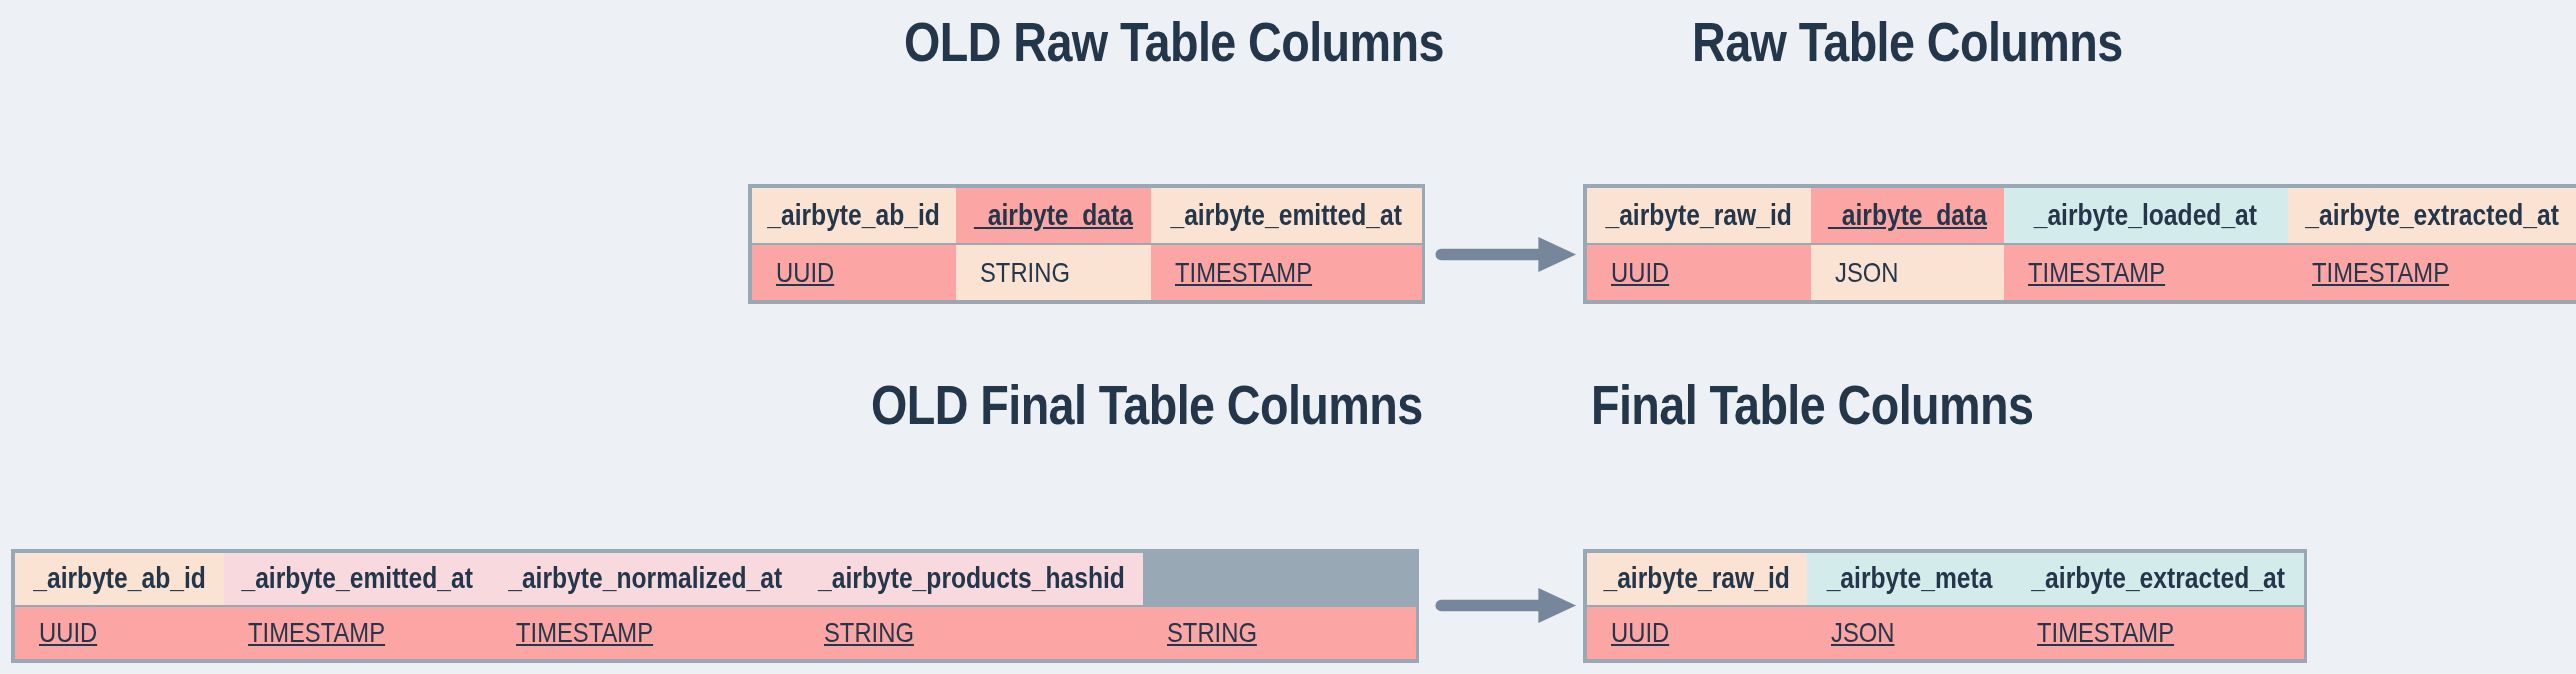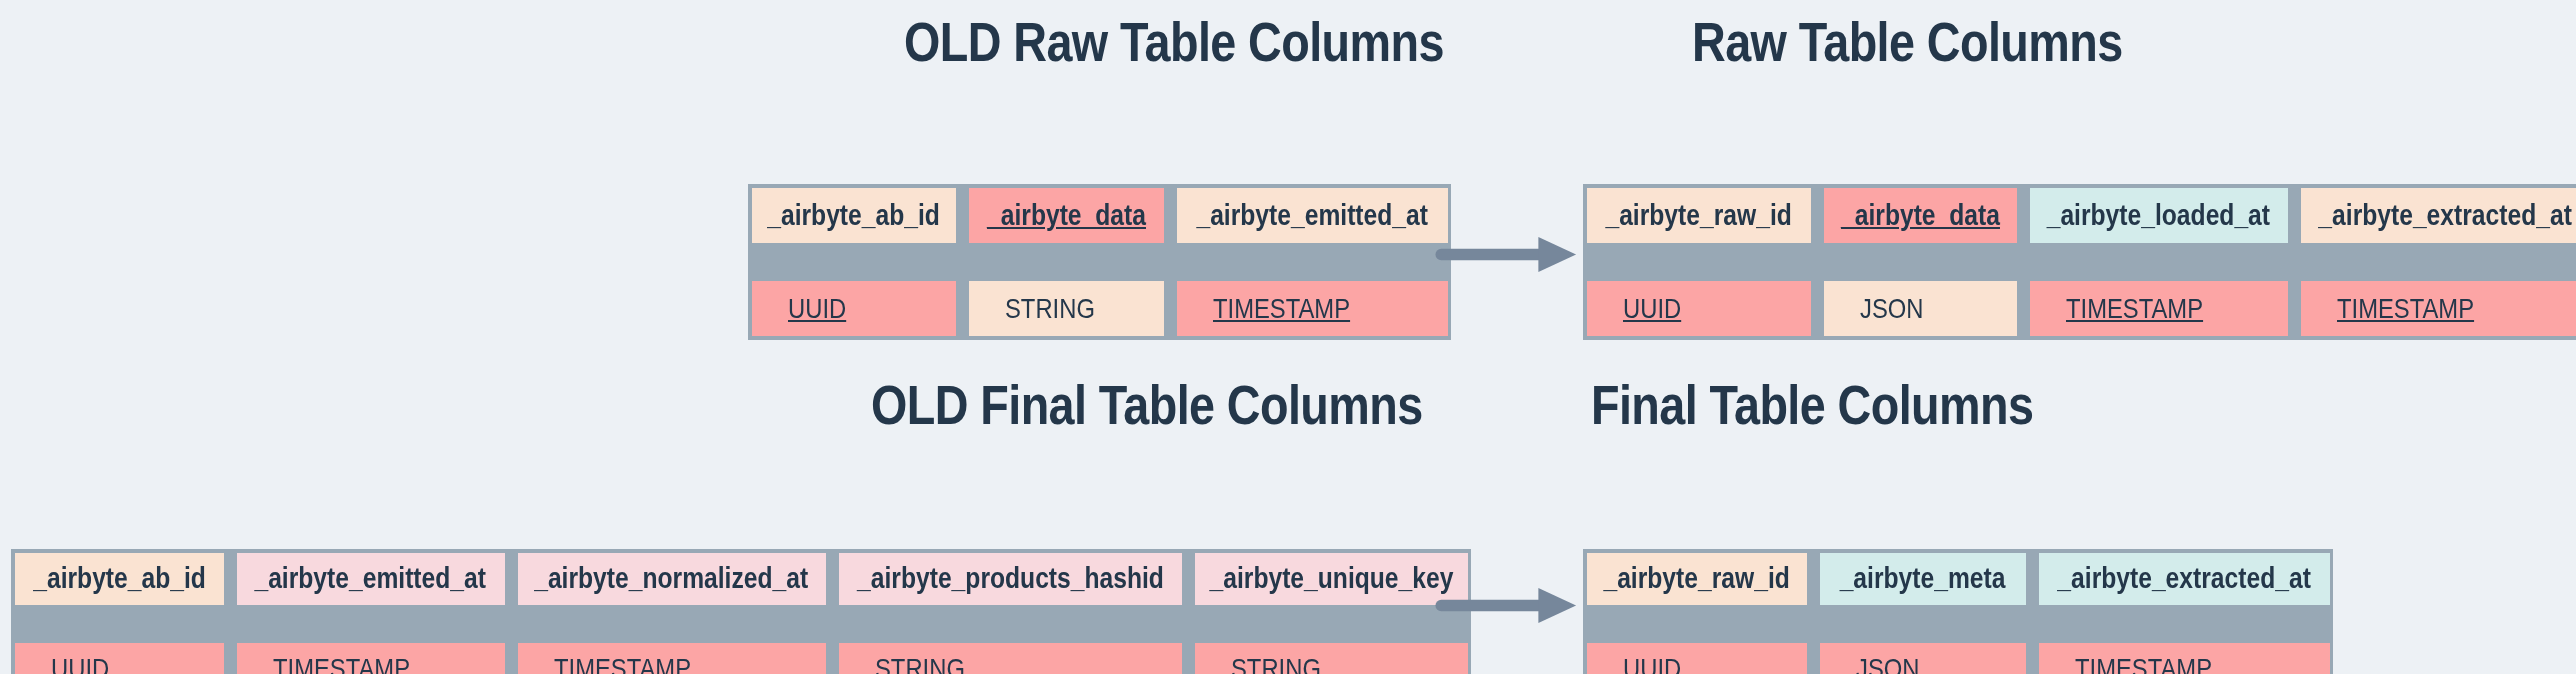--- a/index.html
+++ b/index.html
@@ -18,27 +18,27 @@
   #h0{left:904px;top:14.5px}
   #h1{left:1692px;top:14.5px}
   #h2{left:871px;top:378px}
   #h3{left:1591px;top:378px}
 
   
   .tbl{
     position:absolute;background:var(--border,#98a8b5);
     padding:3.6px;display:flex;flex-direction:column;row-gap:2.9px;
   }
-  .row{display:flex;column-gap:13px;}
+  .row{display:flex;column-gap:0;}
   .cell{
     display:flex;align-items:center;background:#fff;
     white-space:nowrap;overflow:visible;
   }
   .name-cell{justify-content:center;font-weight:700;font-size:29px;}
-  .type-cell{justify-content:flex-start;padding-left:36px;font-size:28px;box-sizing:border-box;margin-top:36px;}
+  .type-cell{justify-content:flex-start;padding-left:24px;font-size:28px;box-sizing:border-box;}
   .cell .txt{display:inline-block;transform:scaleX(.85);}
   .name-cell .txt{transform-origin:50% 50%;}
   .type-cell .txt{transform-origin:0 50%;}
 
   .bg-peach{background:var(--peach,#fae3d2);}
   .bg-pink{background:var(--pink,#f8d9de);}
   .bg-teal{background:var(--teal,#d3eceb);}
   .bg-white{background:#fca5a5;text-decoration:underline;}
 
   
@@ -48,21 +48,21 @@
   #t3{left:1583px;top:549px}
   
   #t0 .cell,#t1 .cell{height:55px}
   #t2 .cell,#t3 .cell{height:52px}
   
   #t0 .row .cell:nth-child(1){width:204px}
   #t0 .row .cell:nth-child(2){width:195px}
   #t0 .row .cell:nth-child(3){width:271px}
   #t1 .row .cell:nth-child(1){width:224px}
   #t1 .row .cell:nth-child(2){width:193px}
-  #t1 .row .cell:nth-child(3){width:258px}
+  #t1 .row .cell:nth-child(3){width:284px}
   #t1 .row .cell:nth-child(4){width:289px}
   #t2 .row .cell:nth-child(1){width:209px}
   #t2 .row .cell:nth-child(2){width:268px}
   #t2 .row .cell:nth-child(3){width:308px}
   #t2 .row .cell:nth-child(4){width:343px}
   #t2 .row .cell:nth-child(5){width:273px}
   #t3 .row .cell:nth-child(1){width:220px}
   #t3 .row .cell:nth-child(2){width:206px}
   #t3 .row .cell:nth-child(3){width:291px}
 
@@ -142,23 +142,20 @@
         <span class="txt">_airbyte_ab_id</span>
       </div>
       <div class="cell name-cell bg-pink">
         <span class="txt">_airbyte_emitted_at</span>
       </div>
       <div class="cell name-cell bg-pink">
         <span class="txt">_airbyte_normalized_at</span>
       </div>
       <div class="cell name-cell bg-pink">
         <span class="txt">_airbyte_products_hashid</span>
-      </div>
-      <div class="cell name-cell bg-pink">
-        <span class="txt">_airbyte_unique_key</span>
       </div>
     </div>
     <div class="row">
       <div class="cell type-cell bg-white">
         <span class="txt">UUID</span>
       </div>
       <div class="cell type-cell bg-white">
         <span class="txt">TIMESTAMP</span>
       </div>
       <div class="cell type-cell bg-white">

